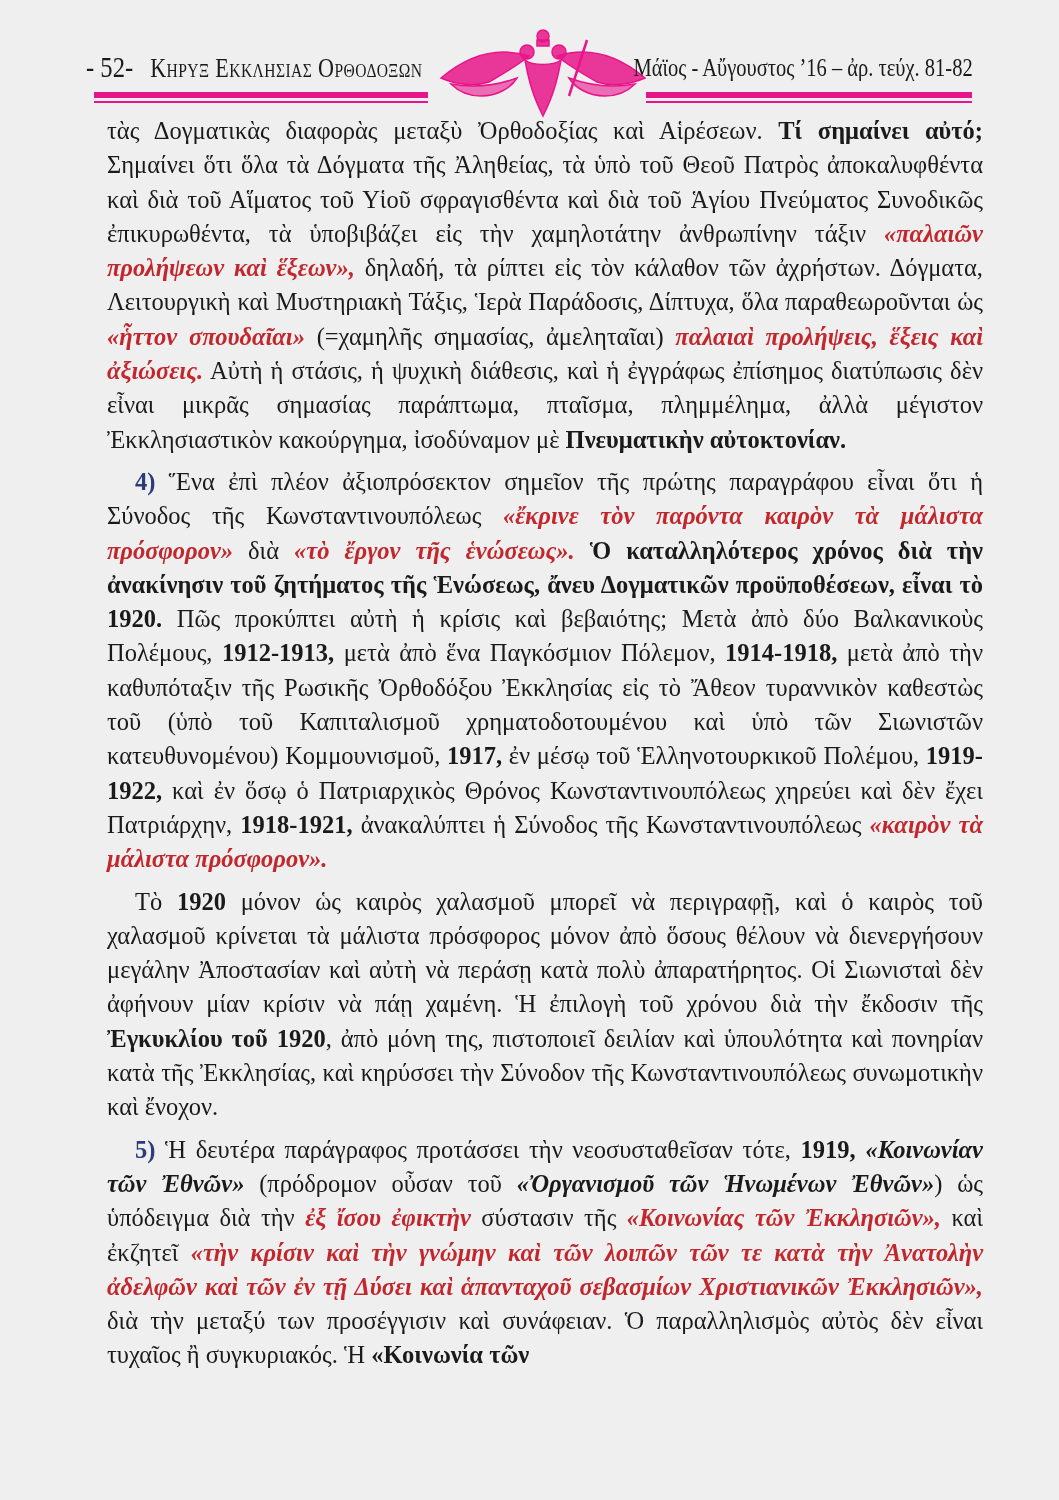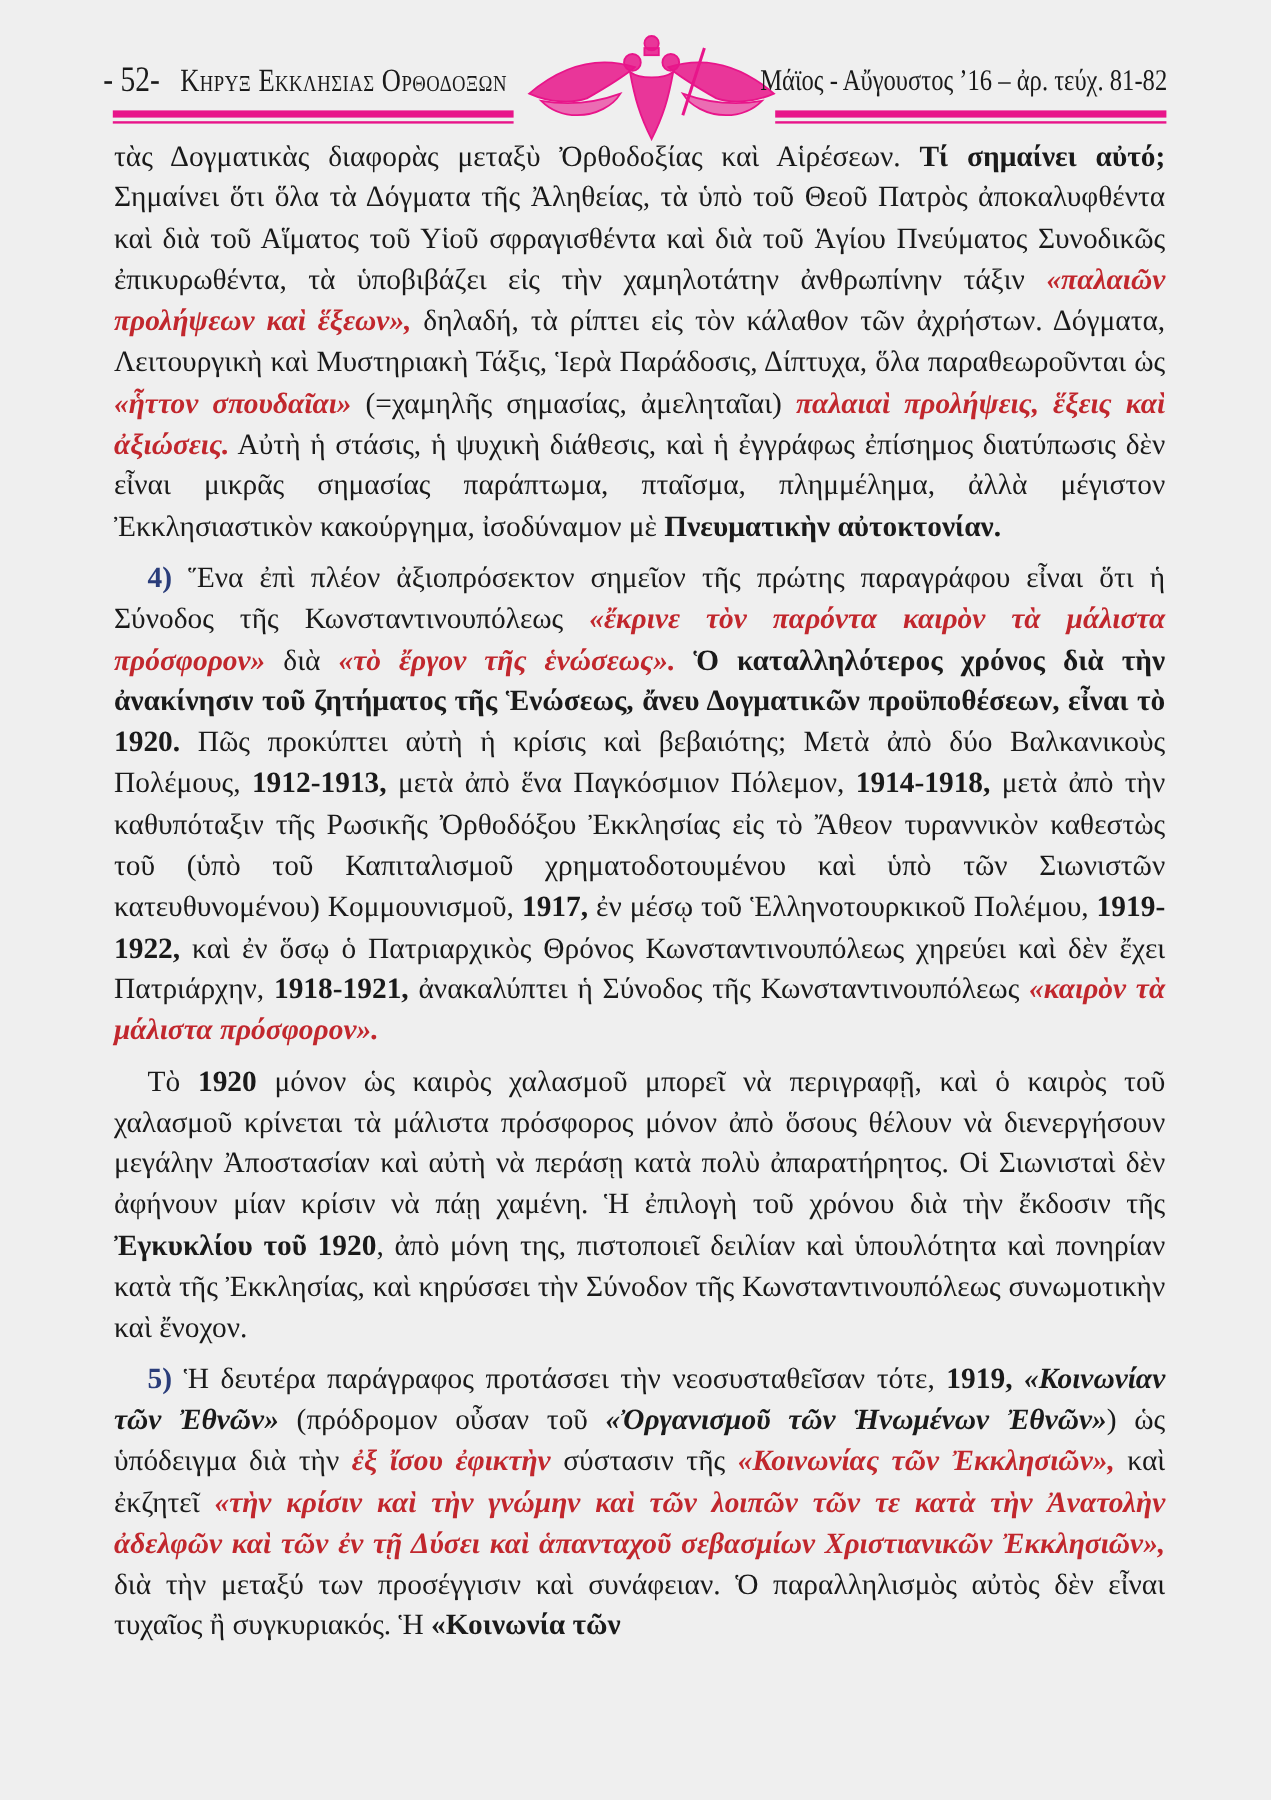--- a/index.html
+++ b/index.html
@@ -26,21 +26,21 @@
     transform: scaleX(0.82); transform-origin: right center;
   }
   .rule-thick { position: absolute; height: 6px; background: #e8158a; top: 92px; }
   .rule-thin  { position: absolute; height: 2px; background: #e8158a; top: 101px; }
   .rule-left  { left: 94px; width: 334px; }
   .rule-right { left: 646px; width: 326px; }
   .emblem { position: absolute; left: 437px; top: 26px; width: 212px; height: 92px; }
 
   
   .body-text {
-    position: absolute; left: 95px; top: 114px; width: 876px;
+    position: absolute; left: 107px; top: 114px; width: 876px;
     font-size: 24.5px; line-height: 34.3px;
     text-align: justify; text-align-last: left;
     hyphens: manual;
   }
   .para { margin: 0 0 8px 0; text-indent: 0; }
   .para.indent { text-indent: 28px; }
   .red { color: #c1272d; font-style: italic; font-weight: bold; }
   .bold { font-weight: bold; }
   .num { color: #2a3d7a; font-weight: bold; }
 </style>

